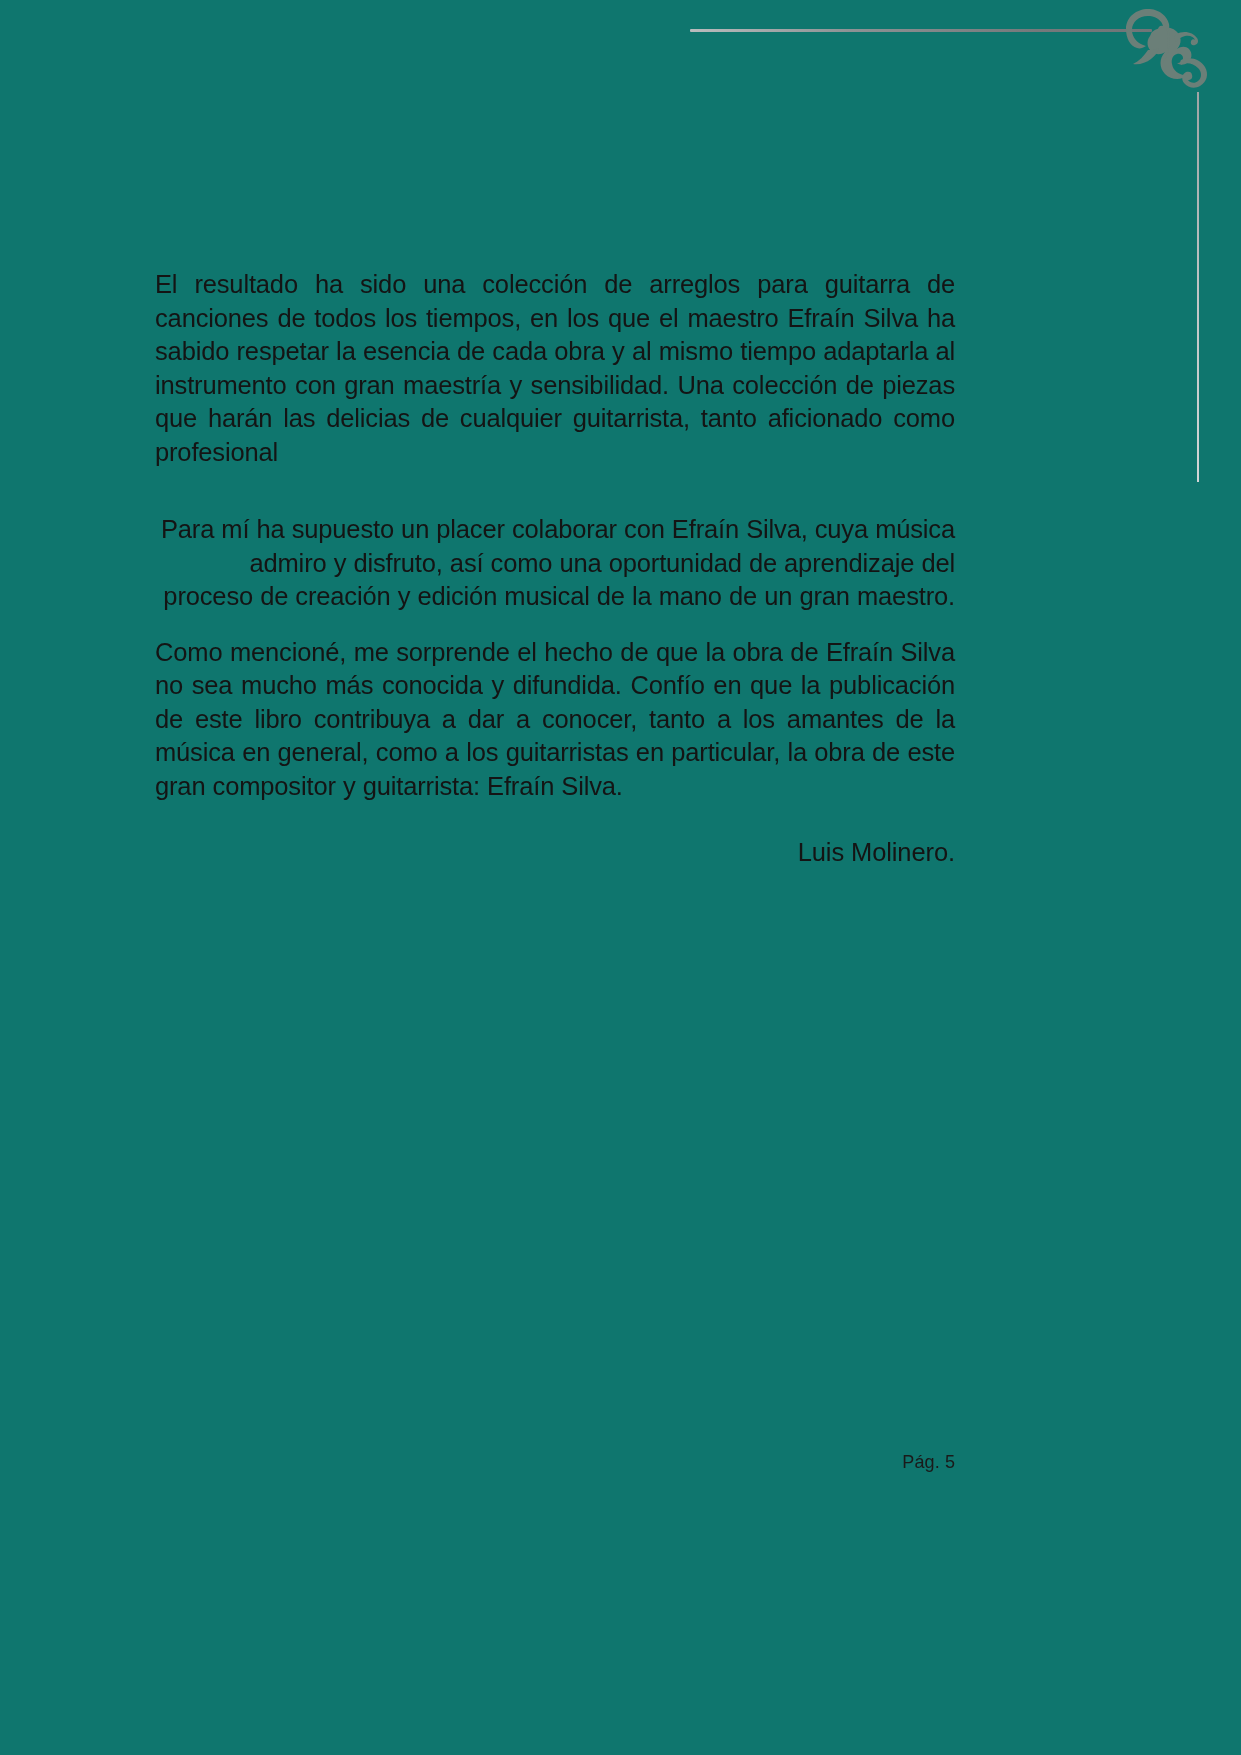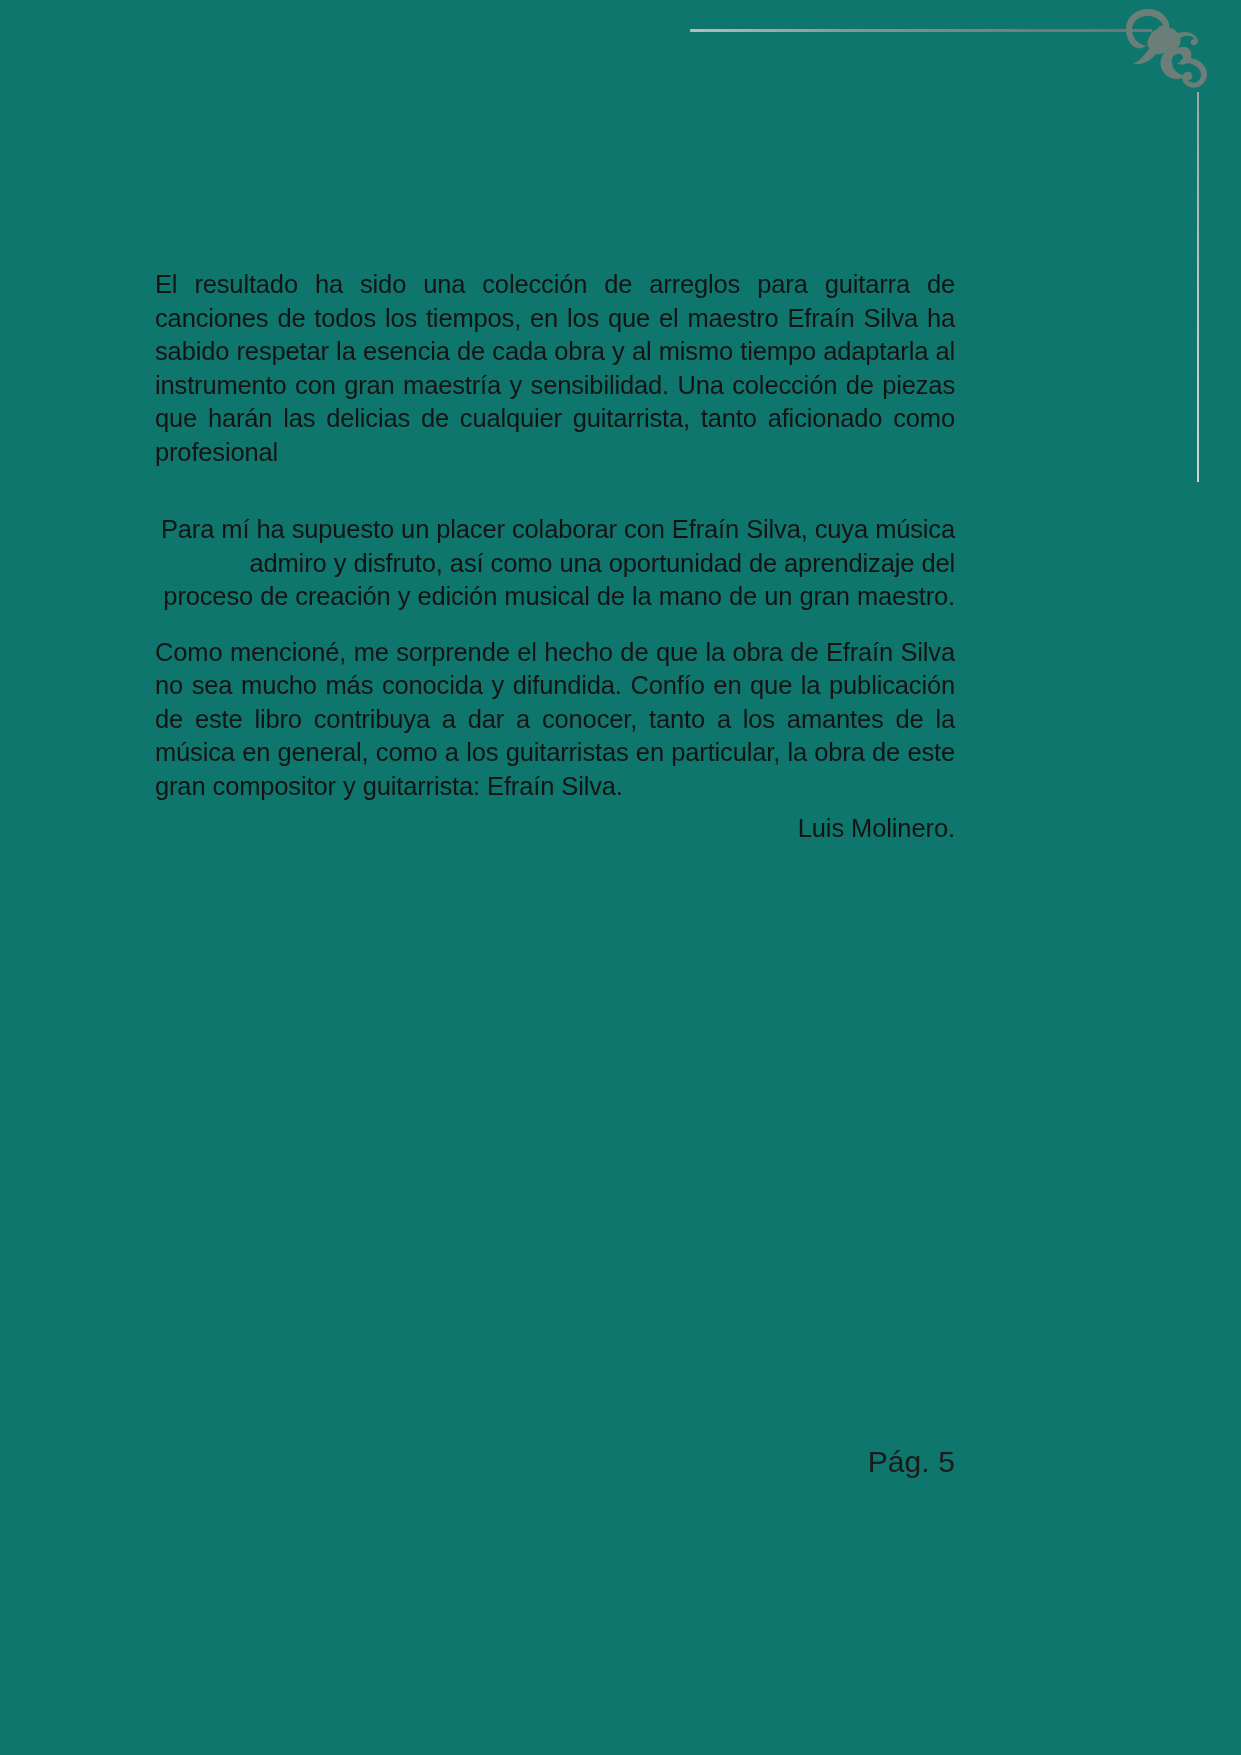--- a/index.html
+++ b/index.html
@@ -74,37 +74,37 @@
   }
   .body-paragraph.no-justify {
     text-align: right;
     margin-top: 44px;
   }
 
   
   .signature {
     position: absolute;
     left: 155px;
-    top: 812px;
+    top: 836px;
     width: 800px;
     text-align: right;
     font-size: 25.5px;
     line-height: 33px;
     color: #141414;
     letter-spacing: -0.1px;
   }
 
   
   .footer {
     position: absolute;
     left: 155px;
     top: 1448px;
     width: 800px;
     text-align: right;
-    font-size: 30px;
+    font-size: 18px;
     line-height: 28px;
     color: #1a1a1a;
     letter-spacing: 0.1px;
   }
 </style>
 </head>
 <body>
 
 <div class="page">
 

